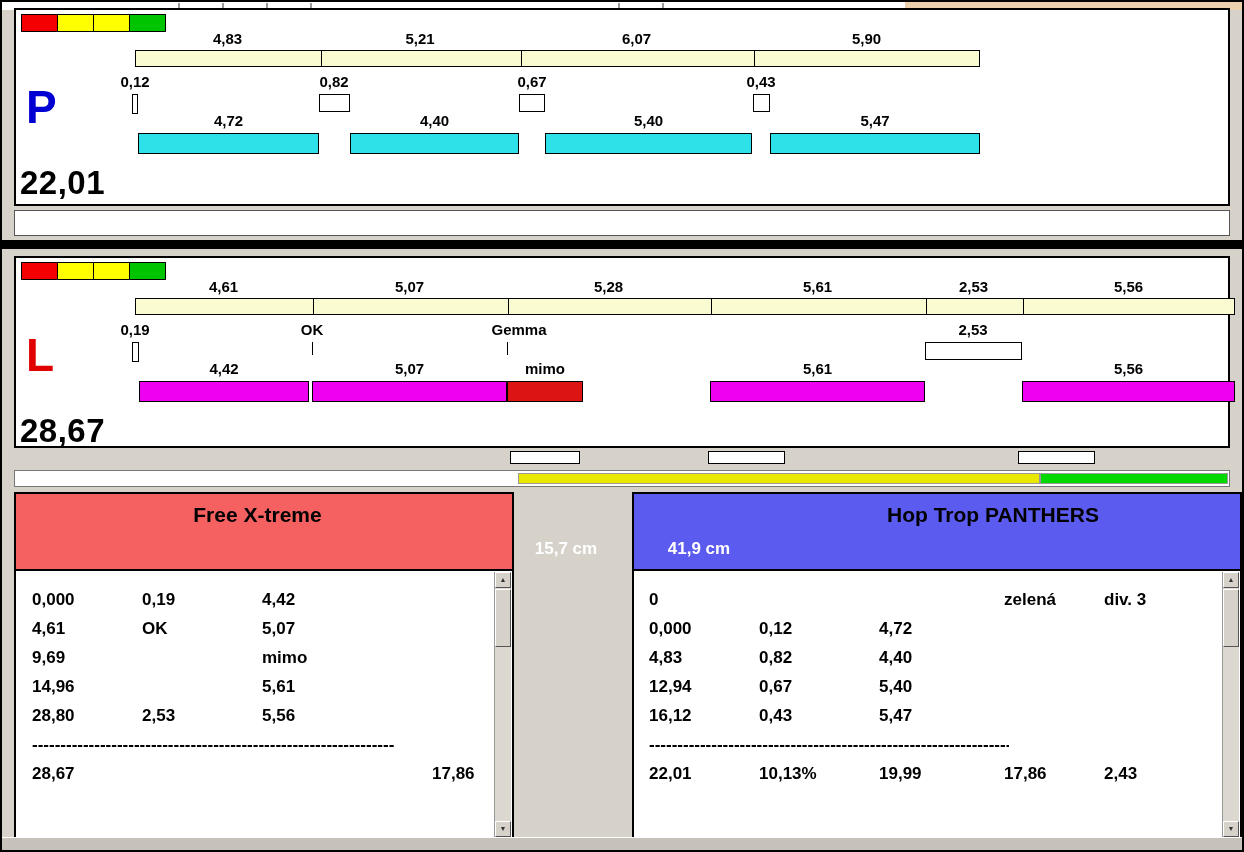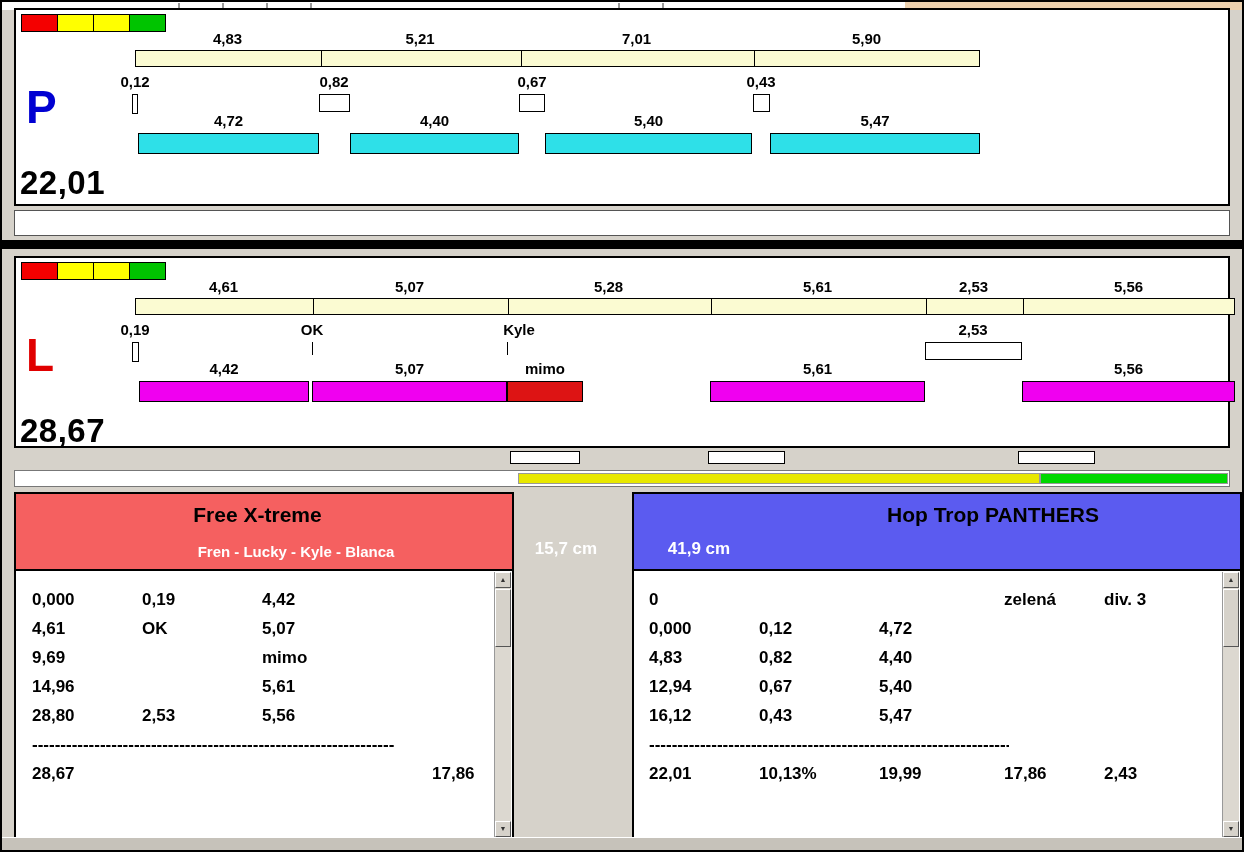--- a/index.html
+++ b/index.html
@@ -109,21 +109,21 @@
       <span class="light l-red"></span>
       <span class="light l-yellow"></span>
       <span class="light l-yellow"></span>
       <span class="light l-green"></span>
     </div>
     <div class="lane-letter letter-p">P</div>
     <div class="lane-total">22,01</div>
 
     <div class="blabel r-splitlbl" style="left:119px;width:185px">4,83</div>
     <div class="blabel r-splitlbl" style="left:304px;width:200px">5,21</div>
-    <div class="blabel r-splitlbl" style="left:504px;width:233px">7,01</div>
+    <div class="blabel r-splitlbl" style="left:504px;width:233px">6,07</div>
     <div class="blabel r-splitlbl" style="left:737px;width:227px">5,90</div>
 
     <div class="bar cream r-cream" style="left:119px;width:845px">
       <i class="seg-div" style="left:185px"></i>
       <i class="seg-div" style="left:385px"></i>
       <i class="seg-div" style="left:618px"></i>
     </div>
 
     <div class="blabel r-exchlbl" style="left:89px;width:60px">0,12</div>
     <div class="blabel r-exchlbl" style="left:288px;width:60px">0,82</div>
@@ -169,21 +169,21 @@
     <div class="bar cream r-cream" style="left:119px;width:1100px">
       <i class="seg-div" style="left:177px"></i>
       <i class="seg-div" style="left:372px"></i>
       <i class="seg-div" style="left:575px"></i>
       <i class="seg-div" style="left:790px"></i>
       <i class="seg-div" style="left:887px"></i>
     </div>
 
     <div class="blabel r-exchlbl" style="left:89px;width:60px">0,19</div>
     <div class="blabel r-exchlbl" style="left:266px;width:60px">OK</div>
-    <div class="blabel r-exchlbl" style="left:463px;width:80px">Kyle</div>
+    <div class="blabel r-exchlbl" style="left:463px;width:80px">Gemma</div>
     <div class="blabel r-exchlbl" style="left:927px;width:60px">2,53</div>
 
     <div class="bar wbox r-exchbox" style="left:116px;width:7px;height:20px"></div>
     <i class="mtick" style="left:296px;top:84px"></i>
     <i class="mtick" style="left:491px;top:84px"></i>
     <div class="bar wbox r-exchbox" style="left:909px;width:97px"></div>
 
     <div class="blabel r-runlbl" style="left:123px;width:170px">4,42</div>
     <div class="blabel r-runlbl" style="left:296px;width:195px">5,07</div>
     <div class="blabel r-runlbl" style="left:491px;width:76px">mimo</div>
@@ -203,21 +203,20 @@
 
   <div class="progress-strip">
     <div class="pbar pbar-yellow"></div>
     <div class="pbar pbar-green"></div>
   </div>
 
 
   <section class="team team-left">
     <div class="team-header hdr-red">
       <div class="team-title" style="left:0;width:483px">Free X-treme</div>
-      <div class="team-members" style="left:30px;width:500px">Fren - Lucky - Kyle - Blanca</div>
       <div class="team-height" style="left:500px;width:100px">15,7 cm</div>
     </div>
     <div class="team-content">
       <div class="trow t4">
         <span class="tc">0,000</span>
         <span class="tc">0,19</span>
         <span class="tc">4,42</span>
         <span class="tc"></span>
       </div>
       <div class="trow t4">

